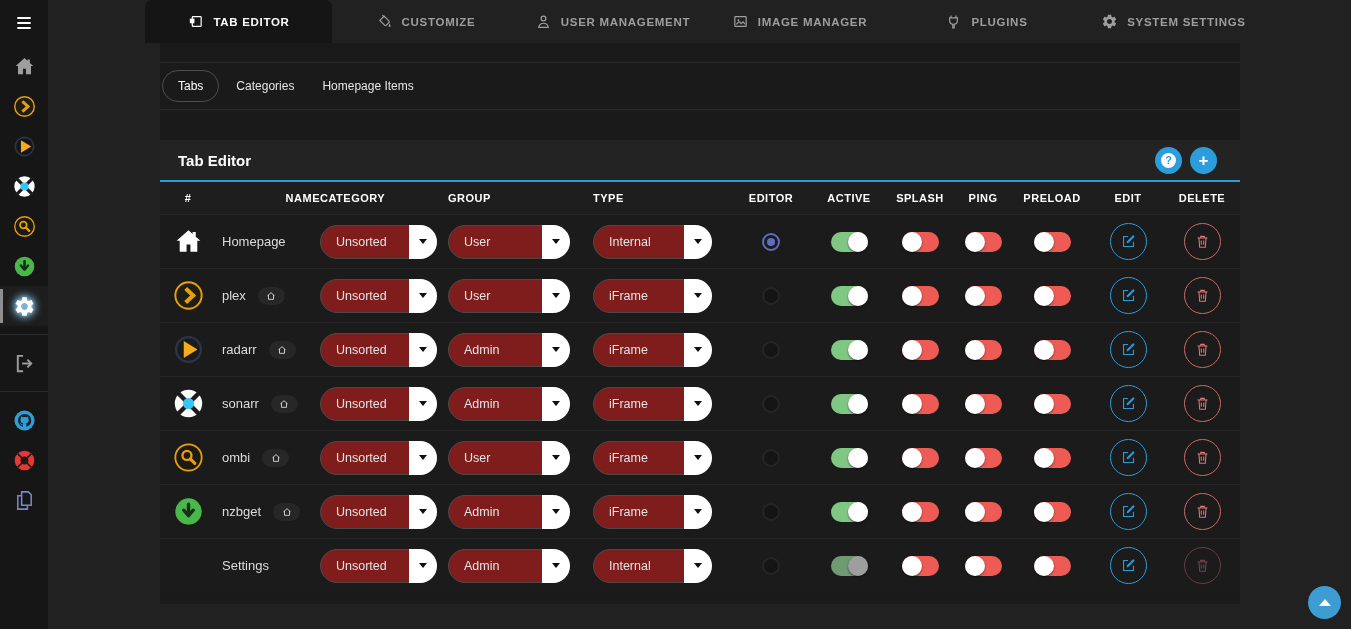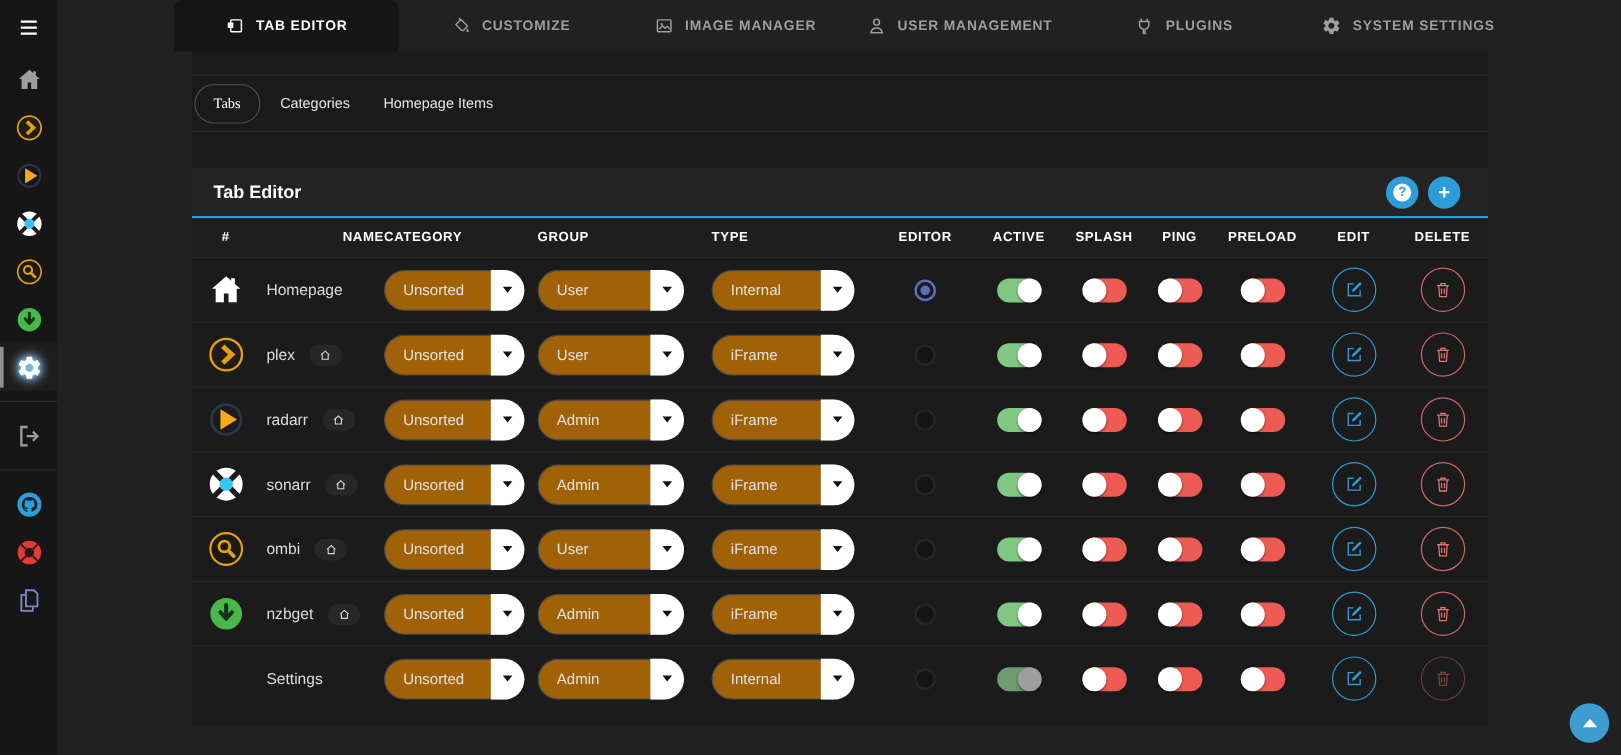--- a/index.html
+++ b/index.html
@@ -26,21 +26,21 @@
   .tab { width:187px; height:43px; display:flex; align-items:center; justify-content:center; gap:9px;
          color:#9e9e9e; font-size:11.5px; font-weight:bold; letter-spacing:.7px; cursor:pointer; }
   .tab svg { width:17px; height:17px; }
   .tab.active { background:#151515; color:#fff; border-radius:7px 7px 0 0; }
 
   
   .card { position:absolute; left:160px; top:43px; width:1080px; height:561px; background:#1a1a1a; }
   .card-spacer { height:20px; border-bottom:1px solid #2a2a2a; }
   .subtabs { height:47px; border-bottom:1px solid #2a2a2a; display:flex; align-items:center; padding-left:2px; }
   .subtab { color:#e5e5e5; font-size:12px; padding:8px 13px; cursor:pointer; border:1px solid transparent; }
-  .subtab.active { color:#fff; border:1px solid #4d4d4d; border-radius:17px; padding:8px 15px; margin-right:3px;font-family:Liberation Serif, serif; }
+  .subtab.active { color:#fff; border:1px solid #4d4d4d; border-radius:17px; padding:8px 15px; margin-right:3px; }
 
   
   .panel { margin-top:30px; }
   .panel-header { height:42px; background:#232323; border-bottom:2px solid #2E9BD6; display:flex; align-items:center; padding:0 23px 0 18px; }
   .panel-title { color:#fff; font-size:15px; font-weight:bold; flex:1; }
   .circle-btn { width:27px; height:27px; border-radius:50%; background:#2D9CDB; color:#fff; border:none;
                 display:flex; align-items:center; justify-content:center; margin-left:8px; cursor:pointer; padding:0; }
   .q-inner { width:15px; height:15px; border-radius:50%; background:#fff; color:#2D9CDB; font-size:11px; font-weight:bold;
              display:flex; align-items:center; justify-content:center; font-family:"Liberation Sans",sans-serif; }
   .plus-glyph { font-size:17px; font-weight:bold; line-height:1; }
@@ -56,21 +56,21 @@
   .trow { height:54px; display:grid; grid-template-columns:var(--cols); align-items:center;
           border-top:1px solid #262626; background:#1b1b1b; }
   .cell { min-width:0; }
   .c-num { display:flex; justify-content:center; }
   .rowicon { width:31px; height:31px; display:block; color:#fff; }
   .rowicon svg { width:100%; height:100%; display:block; }
   .c-name { display:flex; align-items:center; gap:12px; padding-left:6px; color:#dcdcdc; font-size:13px; }
   .homebadge { width:27px; height:18px; border-radius:9px; background:#272727; display:flex; align-items:center; justify-content:center; cursor:pointer; flex:0 0 auto; }
   .homebadge svg { width:10px; height:10px; }
 
-  .selectbox { position:relative; height:34px; background:#a16207; border:1px solid #4a4a4a; border-radius:17px;
+  .selectbox { position:relative; height:34px; background:#7f1d1d; border:1px solid #4a4a4a; border-radius:17px;
                display:flex; align-items:center; padding-left:15px; color:#e3e3e3; font-size:12.5px; cursor:pointer; }
   .c-cat .selectbox { width:117px; } .c-grp .selectbox { width:122px; } .c-typ .selectbox { width:119px; }
   .sel-cap { position:absolute; right:-1px; top:-1px; bottom:-1px; width:28px; background:#fff;
              border-radius:0 17px 17px 0; display:flex; align-items:center; justify-content:center; }
   .caret { width:0; height:0; border-left:4px solid transparent; border-right:4px solid transparent; border-top:5px solid #101010; }
 
   .radio { width:18px; height:18px; border-radius:50%; background:#151515; border:2px solid #262626; cursor:pointer; display:block; margin:0 auto; position:relative; }
   .radio.sel { background:transparent; border:2px solid #5F6CC0; }
   .radio.sel::after { content:""; position:absolute; inset:3px; border-radius:50%; background:#5F6CC0; }
 
@@ -212,35 +212,35 @@
           <path d="m11.5 4.5 6.6 6.6a1.8 1.8 0 0 1 0 2.6l-3.4 3.4a1.8 1.8 0 0 1-2.6 0L5.5 10.5z"></path>
           <path d="m9 3 3 3"></path>
           <path d="M19.2 15.2s1.4 1.9 1.4 3a1.4 1.4 0 0 1-2.8 0c0-1.1 1.4-3 1.4-3z" fill="currentColor" stroke="none"></path>
         </svg>
       </span>
       <span>CUSTOMIZE</span>
     </div>
   <div class="tab">
       <span style="display: inline-flex; height: 17px; width: 17px;">
         <svg viewBox="0 0 24 24" fill="none" stroke="currentColor" stroke-width="1.7">
+          <circle cx="12" cy="7.8" r="3.4"></circle>
+          <path d="M5.3 20.2c.6-3.7 3.4-5.7 6.7-5.7s6.1 2 6.7 5.7z"></path>
+        </svg>
+      </span>
+      <span>USER MANAGEMENT</span>
+    </div>
+  <div class="tab">
+      <span style="display: inline-flex; height: 17px; width: 17px;">
+        <svg viewBox="0 0 24 24" fill="none" stroke="currentColor" stroke-width="1.7">
           <rect x="4" y="5" width="16" height="14" rx="1"></rect>
           <circle cx="9" cy="10" r="1.3" fill="currentColor" stroke="none"></circle>
           <path d="m6 16 4-4 3 3 2.5-2.5L19 16"></path>
         </svg>
       </span>
       <span>IMAGE MANAGER</span>
-    </div>
-  <div class="tab">
-      <span style="display: inline-flex; height: 17px; width: 17px;">
-        <svg viewBox="0 0 24 24" fill="none" stroke="currentColor" stroke-width="1.7">
-          <circle cx="12" cy="7.8" r="3.4"></circle>
-          <path d="M5.3 20.2c.6-3.7 3.4-5.7 6.7-5.7s6.1 2 6.7 5.7z"></path>
-        </svg>
-      </span>
-      <span>USER MANAGEMENT</span>
     </div>
   <div class="tab">
       <span style="display: inline-flex; height: 17px; width: 17px;">
         <svg viewBox="0 0 24 24" fill="none" stroke="currentColor" stroke-width="1.7">
           <path d="M8.5 7V3.5M15.5 7V3.5"></path>
           <path d="M6.5 7h11v3.5a5.5 5.5 0 0 1-4.5 5.4V21h-2v-5.1a5.5 5.5 0 0 1-4.5-5.4z"></path>
         </svg>
       </span>
       <span>PLUGINS</span>
     </div>

